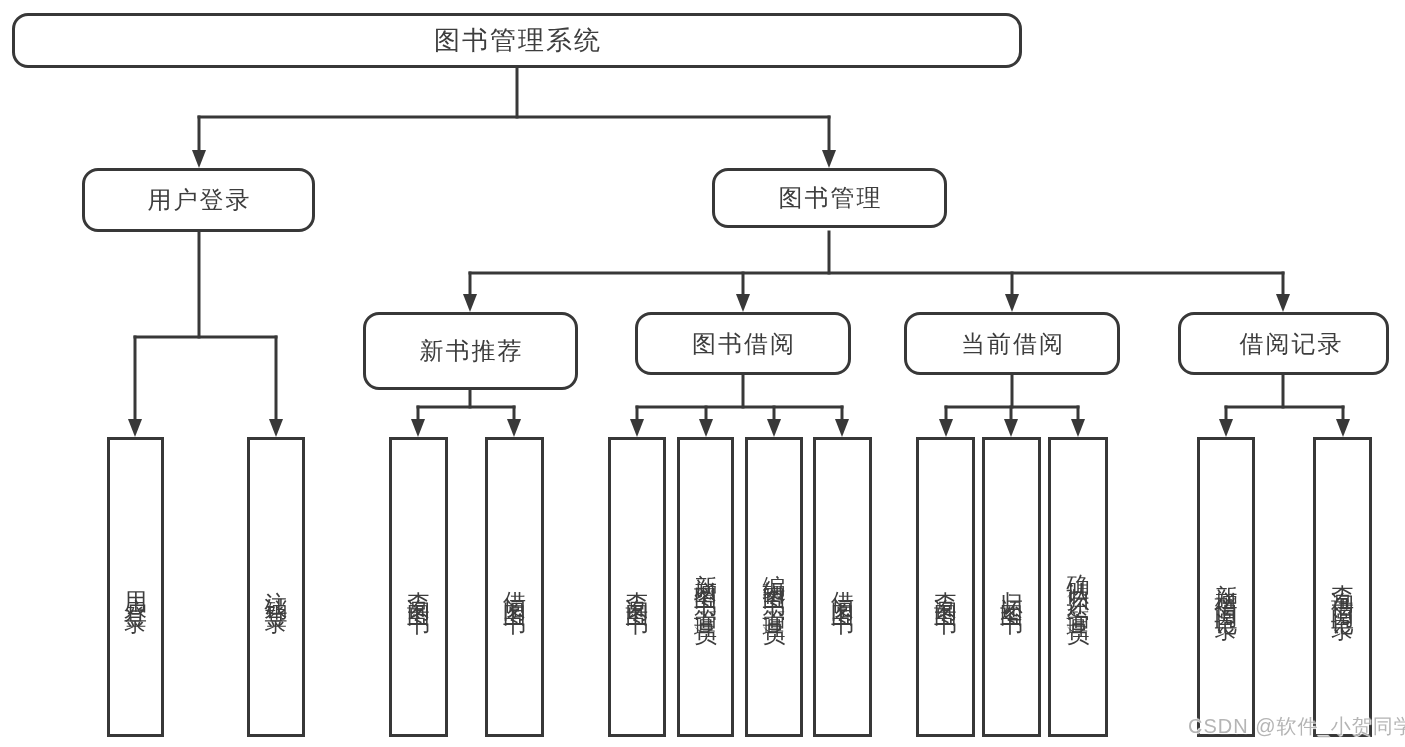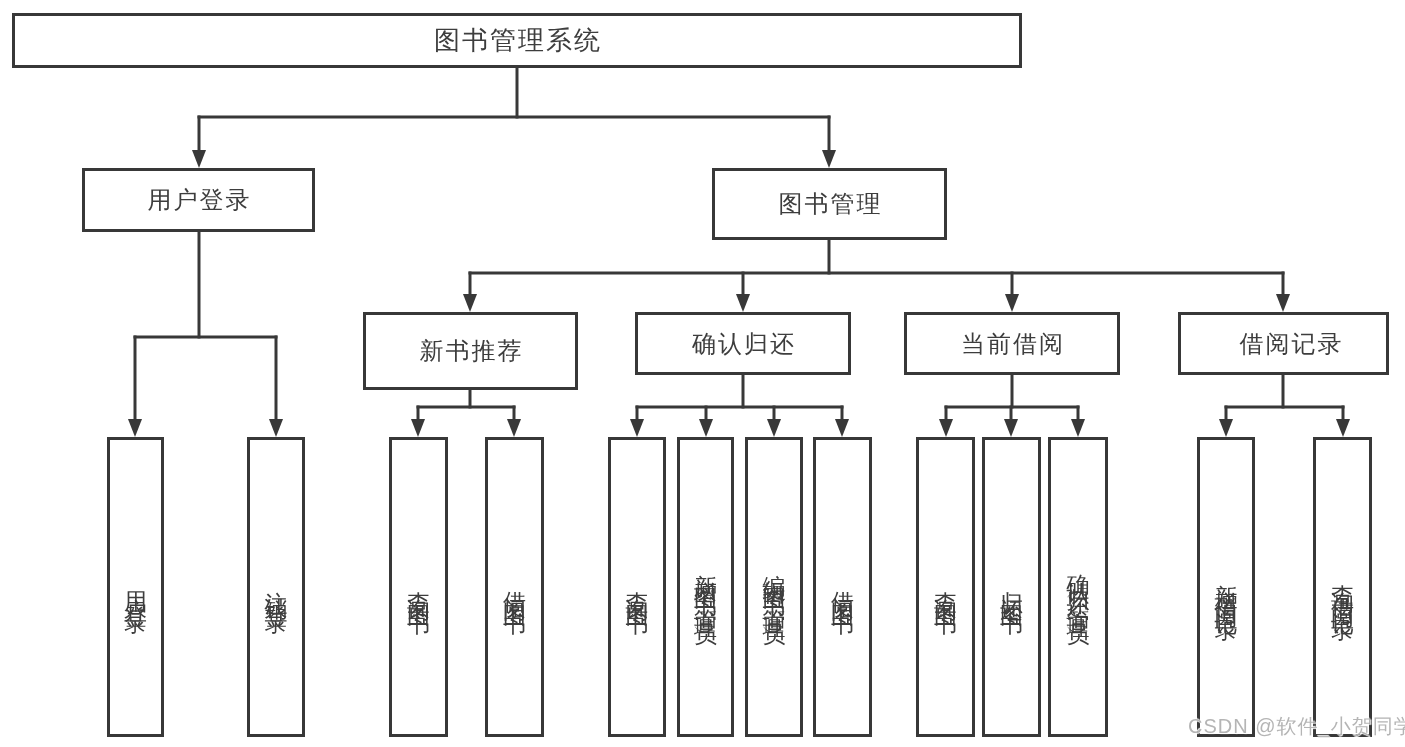--- a/index.html
+++ b/index.html
@@ -5,21 +5,21 @@
   html,body{margin:0;padding:0;background:#ffffff;}
   .canvas{
     position:relative;width:1405px;height:747px;background:#ffffff;
     font-family:"Liberation Sans","DejaVu Sans",sans-serif;overflow:hidden;
   }
   svg.connectors{position:absolute;left:0;top:0;z-index:1;}
   .node{
     position:absolute;box-sizing:border-box;border:3px solid #383838;background:#ffffff;
     display:flex;align-items:center;justify-content:center;color:#3d3d3d;z-index:2;
   }
-  .h-node{font-size:24px;letter-spacing:2px;padding-left:2px;white-space:nowrap;}
+  .h-node{font-size:24px;letter-spacing:2px;padding-left:2px;white-space:nowrap;border-radius:16px;}
   .root-node{font-size:26px;letter-spacing:2px;}
   .v-node span{
     writing-mode:vertical-rl;text-orientation:mixed;
     font-size:23px;letter-spacing:7px;line-height:1;color:#3d3d3d;
   }
   .watermark{
     position:absolute;left:1188px;top:713px;z-index:5;white-space:nowrap;
     font-size:20px;color:#b5b5b5;letter-spacing:1px;
     text-shadow:1px 1px 1px #ffffff,-1px -1px 1px #ffffff;
   }
@@ -101,24 +101,24 @@
       <path d="M1226 407 V419"></path>
       <path d="M1343 407 V419"></path>
       <polygon points="1219,419 1233,419 1226,437" fill="#383838" stroke="none"></polygon>
       <polygon points="1336,419 1350,419 1343,437" fill="#383838" stroke="none"></polygon>
     </g>
   </svg>
 
   <div class="node h-node root-node" style="left:12px;top:13px;width:1010px;height:55px;">图书管理系统</div>
 
   <div class="node h-node" style="left:82px;top:168px;width:233px;height:64px;">用户登录</div>
-  <div class="node h-node" style="left:712px;top:168px;width:235px;height:72px;">图书管理</div>
+  <div class="node h-node" style="left:712px;top:168px;width:235px;height:60px;">图书管理</div>
 
   <div class="node h-node" style="left:363px;top:312px;width:215px;height:78px;">新书推荐</div>
-  <div class="node h-node" style="left:635px;top:312px;width:216px;height:63px;">确认归还</div>
+  <div class="node h-node" style="left:635px;top:312px;width:216px;height:63px;">图书借阅</div>
   <div class="node h-node" style="left:904px;top:312px;width:216px;height:63px;">当前借阅</div>
   <div class="node h-node" style="left:1178px;top:312px;width:211px;height:63px;padding-left:16px;">借阅记录</div>
 
   <div class="node v-node" style="left:107px;top:437px;width:57px;height:300px;">
     <span>用户登录</span>
   </div>
   <div class="node v-node" style="left:247px;top:437px;width:58px;height:300px;">
     <span>注销登录</span>
   </div>
 

